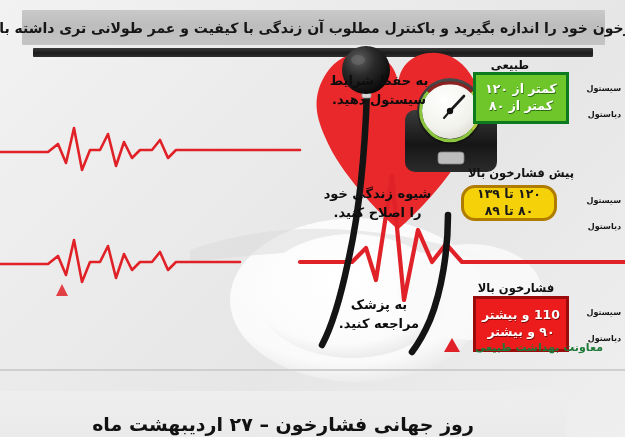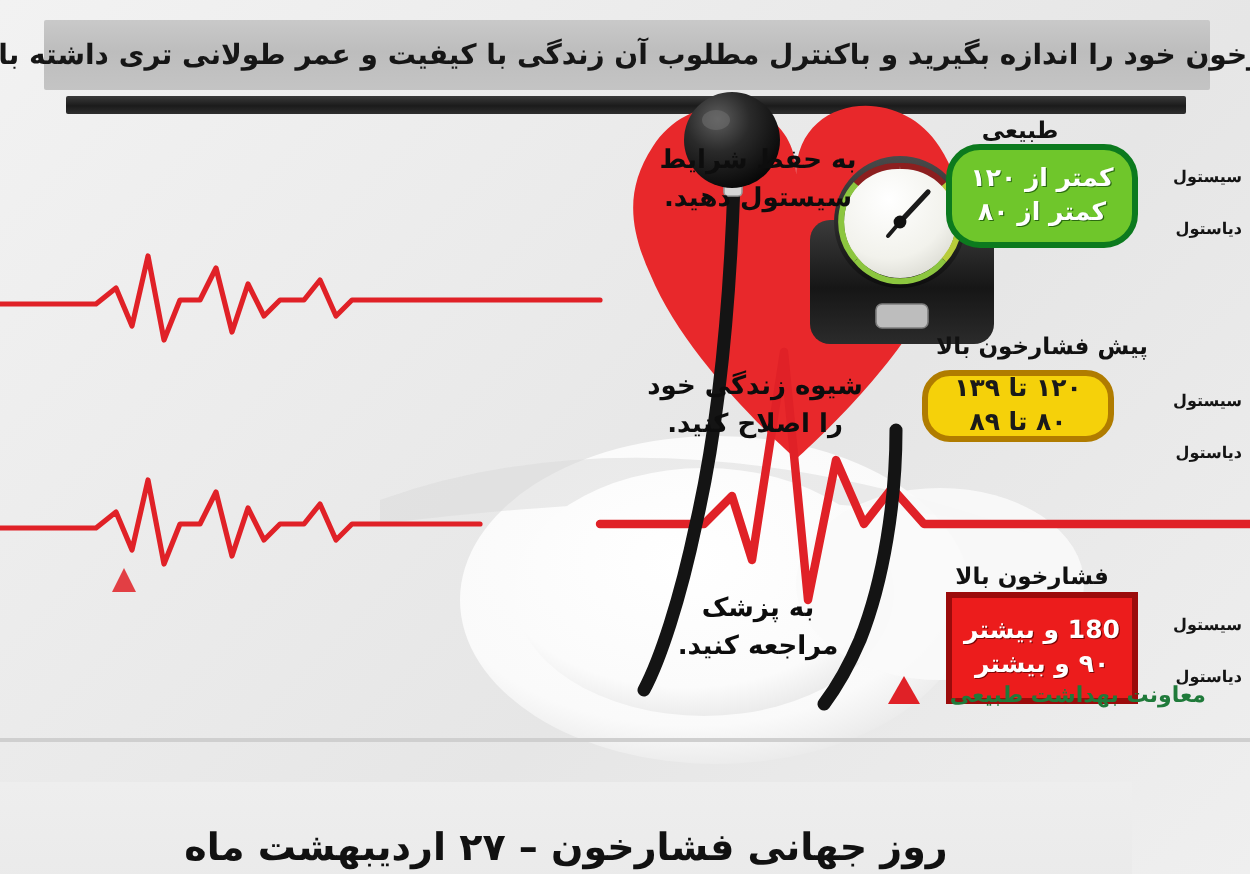--- a/index.html
+++ b/index.html
@@ -78,21 +78,21 @@
     padding: 2px 5px;
   }
   .value-box .vline {
     font-size: 12.5px;
     font-weight: bold;
     line-height: 1.35;
     white-space: nowrap;
     direction: rtl;
   }
 
-  .box-normal  { background: #6fc62b; border-color: #0c7a1e; border-radius: 17px; }
+  .box-normal  { background: #6fc62b; border-color: #0c7a1e; }
   .box-normal .vline  { color: #ffffff; text-shadow: 0.6px 0.6px 0 #2d6b12; }
 
   .box-pre     { background: #f5d10a; border-color: #b07c00; }
   .box-pre .vline     { color: #1a1a1a; }
 
   .box-high    { background: #ec1c1c; border-color: #9b0b0b; }
   .box-high .vline    { color: #ffffff; text-shadow: 0.6px 0.6px 0 #7a0606; }
 
   .sd-label {
     position: absolute;
@@ -290,21 +290,21 @@
     <span>شیوه زندگی خود</span><br>
     <span>را اصلاح کنید.</span>
   </div>
 
   <div class="cat-title" style="right:44px; top:281px; width:130px;">فشارخون بالا</div>
 
   <div class="sd-label" style="right:4px; top:308px;">سیستول</div>
   <div class="sd-label" style="right:4px; top:334px;">دیاستول</div>
 
   <div class="value-box box-high" style="right:56px; top:296px; width:96px; height:56px;">
-    <div class="vline">180 و بیشتر</div>
+    <div class="vline">110 و بیشتر</div>
     <div class="vline">۹۰ و بیشتر</div>
   </div>
 
   <div class="advice" style="right:186px; top:296px; width:120px;">
     <span>به پزشک</span><br>
     <span>مراجعه کنید.</span>
   </div>
 
   <div class="org-credit">معاونت بهداشت طبیعی</div>
 

